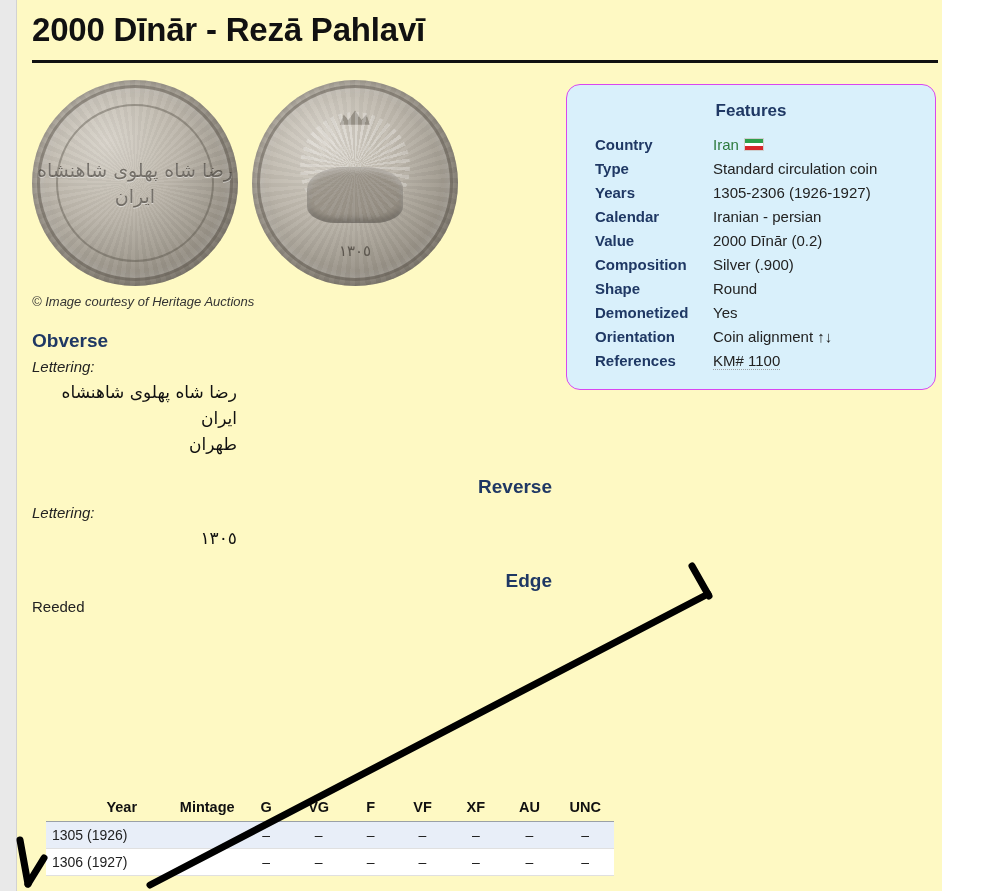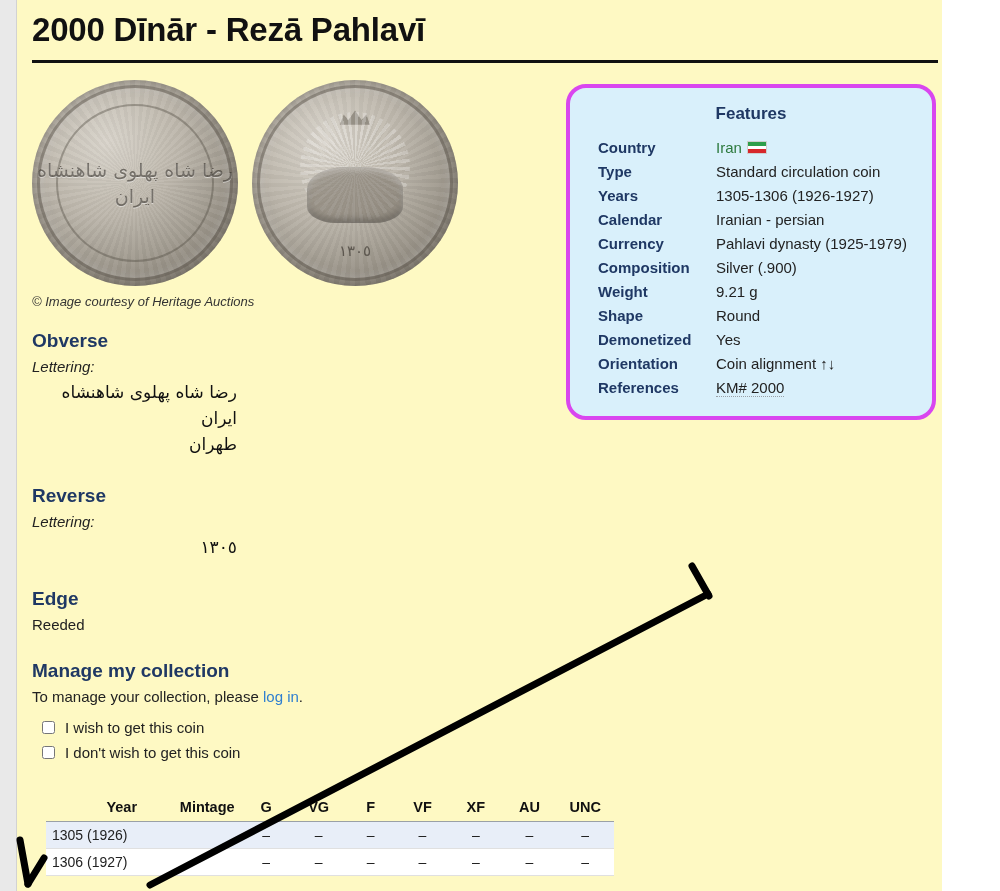--- a/index.html
+++ b/index.html
@@ -163,21 +163,21 @@
     left: 16px;
     top: 330px;
     width: 520px;
   }
   .sec-h {
     font-size: 19px;
     font-weight: bold;
     color: #1f3864;
     margin: 0 0 6px 0;
   }
-  .sec-h.spaced { margin-top: 28px; }
+  .sec-h.spaced { margin-top: 19px; text-align: right; }
   .lettering-label {
     font-style: italic;
     font-size: 15px;
     color: #222222;
     margin-bottom: 4px;
   }
   .arabic {
     direction: rtl;
     text-align: right;
     font-family: "DejaVu Sans", sans-serif;
@@ -191,22 +191,22 @@
     color: #222222;
   }
 
   
   .features {
     position: absolute;
     left: 550px;
     top: 84px;
     width: 370px;
     background: #d9f0fb;
-    border: 4px solid #d946ef;
-    border-radius: 20px;
+    border: 1px solid #d946ef;
+    border-radius: 14px;
     padding: 12px 14px 16px 14px;
     box-sizing: border-box;
   }
   .features h2 {
     margin: 4px 0 12px 0;
     text-align: center;
     font-size: 17px;
     color: #1f3864;
     font-weight: bold;
   }
@@ -358,84 +358,66 @@
         <div class="feat-val">
           <a href="#">Iran</a><span class="flag"></span>
         </div>
       </div>
       <div class="feat-row">
         <div class="feat-key">Type</div>
         <div class="feat-val">Standard circulation coin</div>
       </div>
       <div class="feat-row">
         <div class="feat-key">Years</div>
-        <div class="feat-val">1305-1306 (1926-1927)</div>
+        <div class="feat-val">1305-2306 (1926-1927)</div>
       </div>
       <div class="feat-row">
         <div class="feat-key">Calendar</div>
         <div class="feat-val">Iranian - persian</div>
       </div>
       <div class="feat-row">
-        <div class="feat-key">Currency</div>
-        <div class="feat-val">Pahlavi dynasty (1925-1979)</div>
+        <div class="feat-key">Value</div>
+        <div class="feat-val">2000 Dīnār (0.2)</div>
       </div>
       <div class="feat-row">
         <div class="feat-key">Composition</div>
         <div class="feat-val">Silver (.900)</div>
       </div>
       <div class="feat-row">
-        <div class="feat-key">Weight</div>
-        <div class="feat-val">9.21 g</div>
-      </div>
-      <div class="feat-row">
         <div class="feat-key">Shape</div>
         <div class="feat-val">Round</div>
       </div>
       <div class="feat-row">
         <div class="feat-key">Demonetized</div>
         <div class="feat-val">Yes</div>
       </div>
       <div class="feat-row">
         <div class="feat-key">Orientation</div>
         <div class="feat-val">Coin alignment ↑↓</div>
       </div>
       <div class="feat-row">
         <div class="feat-key">References</div>
-        <div class="feat-val"><span class="dotted">KM# 2000</span></div>
+        <div class="feat-val"><span class="dotted">KM# 1100</span></div>
       </div>
     </div>
 
     <div class="sections">
       <div class="sec-h">Obverse</div>
       <div class="lettering-label">Lettering:</div>
       <div class="arabic">رضا شاه پهلوی شاهنشاه ایران</div>
       <div class="arabic">طهران</div>
 
       <div class="sec-h spaced">Reverse</div>
       <div class="lettering-label">Lettering:</div>
       <div class="arabic">١٣٠٥</div>
 
       <div class="sec-h spaced">Edge</div>
       <div class="plain">Reeded</div>
     </div>
 
-    <div class="manage">
-      <h2>Manage my collection</h2>
-      <p>
-        <span>To manage your collection, please </span><a href="#">log in</a><span>.</span>
-      </p>
-      <div class="check-row">
-        <input type="checkbox" style="">
-        <span>I wish to get this coin</span>
-      </div>
-      <div class="check-row">
-        <input type="checkbox" style="">
-        <span>I don't wish to get this coin</span>
-      </div>
-    </div>
 
     <table class="grades">
       <thead>
         <tr>
           <th style="width:106px">Year</th>
           <th style="width:100px">Mintage</th>
           <th class="c" style="width:52px">G</th>
           <th class="c" style="width:52px">VG</th>
           <th class="c" style="width:52px">F</th>
           <th class="c" style="width:52px">VF</th>

